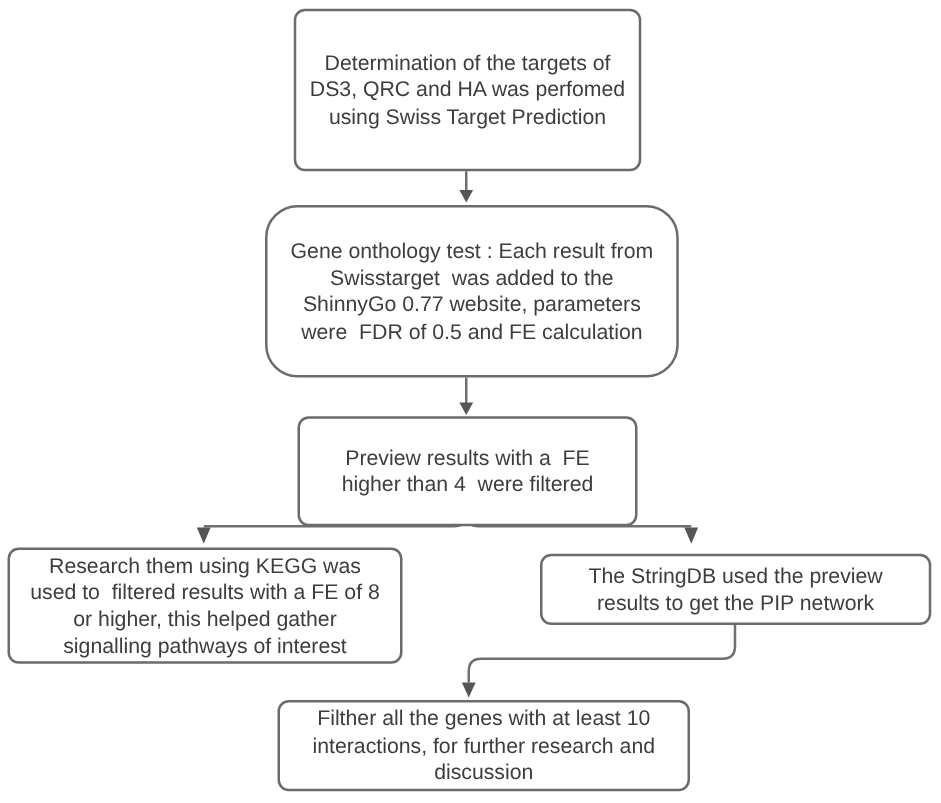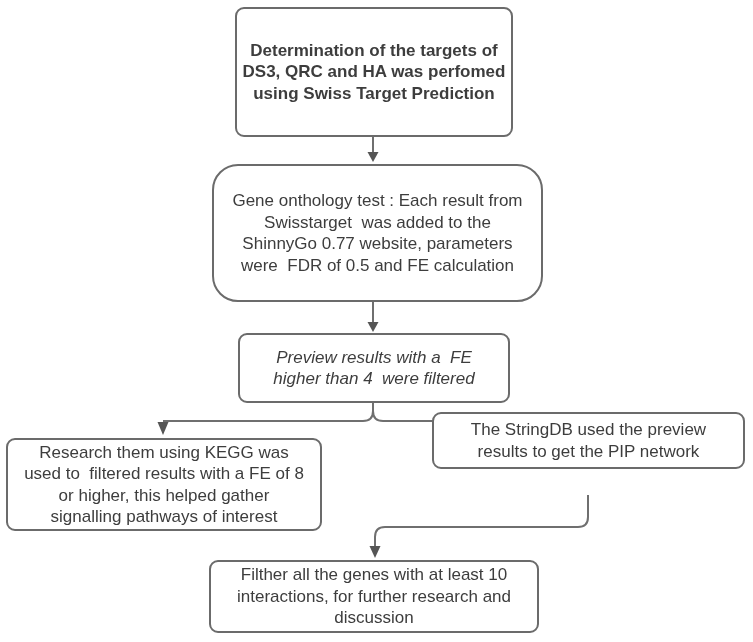--- a/index.html
+++ b/index.html
@@ -42,26 +42,26 @@
     display: flex;
     align-items: center;
     justify-content: center;
     text-align: center;
     color: var(--box-text);
     font-size: 17px;
     line-height: 21.5px;
     padding: 2px 4px;
   }
   .node-text { white-space: pre-wrap; }
-  .n-determination { left: 235px; top: 7px;   width: 278px; height: 130px; font-weight: bold; }
+  .n-determination { left: 235px; top: 7px;   width: 278px; height: 130px; }
   .n-ontology      { left: 212px; top: 164px; width: 331px; height: 138px; border-radius: 26px; }
-  .n-preview       { left: 238px; top: 333px; width: 272px; height: 70px; font-style: italic;  }
+  .n-preview       { left: 238px; top: 333px; width: 272px; height: 88px;  }
   .n-kegg          { left: 6px;   top: 438px; width: 316px; height: 93px;  }
-  .n-stringdb      { left: 432px; top: 412px; width: 313px; height: 57px;  }
-  .n-filter        { left: 209px; top: 560px; width: 330px; height: 73px; align-items: center;  }
+  .n-stringdb      { left: 432px; top: 443px; width: 313px; height: 57px;  }
+  .n-filter        { left: 222px; top: 560px; width: 330px; height: 73px; align-items: center;  }
 </style>
 </head>
 <body>
 
 <div class="canvas">
 
   <svg class="connector-layer" viewBox="0 0 753 642" aria-hidden="true">
 
     <path d="M373 137 L373 153"></path>
     <polygon points="367.5,152 378.5,152 373,162"></polygon>

